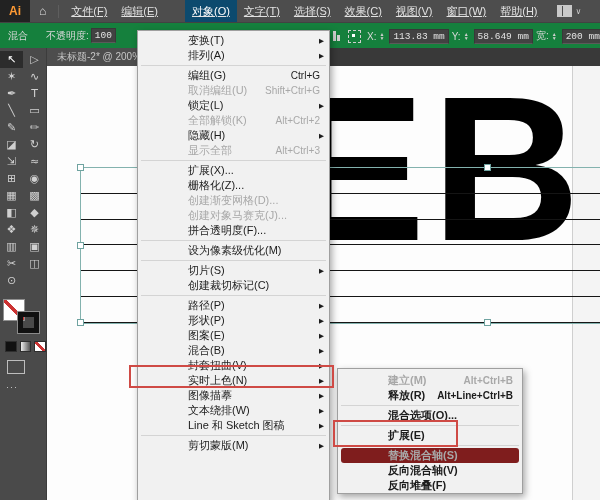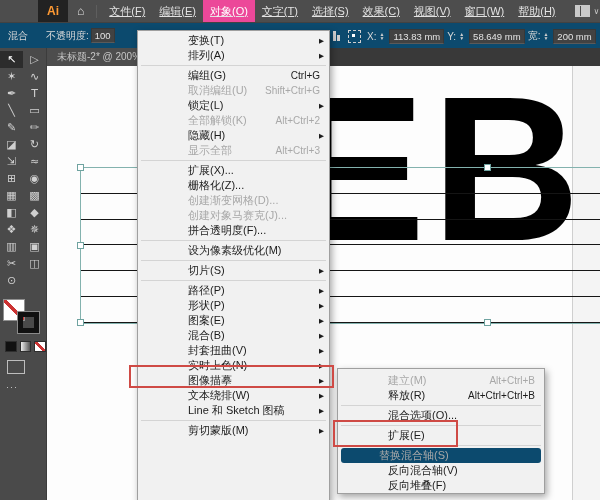--- a/index.html
+++ b/index.html
@@ -2,39 +2,39 @@
 <html><head>
 <meta charset="utf-8">
 <style>
   html,body{margin:0;padding:0;}
   body{width:600px;height:500px;position:relative;overflow:hidden;background:#fff;
        font-family:"Liberation Sans","DejaVu Sans",sans-serif;}
   
   .menubar{position:absolute;left:0;top:0;width:600px;height:22px;background:#4d4d4d;
            display:flex;align-items:center;color:#e2e2e2;font-size:11px;z-index:20;}
   .ai-logo{width:30px;height:22px;background:#222;color:#ff9a33;font-weight:bold;
-           display:flex;align-items:center;justify-content:center;font-size:12px;margin-left:38px;}
+           display:flex;align-items:center;justify-content:center;font-size:12px;}
   .home{margin:0 7px 0 9px;font-size:12px;color:#dcdcdc;}
   .mb-sep{width:1px;height:13px;background:#5e5e5e;margin:0 5px;}
   .mb-item{padding:0 7px;height:22px;line-height:22px;white-space:nowrap;cursor:default;}
-  .mb-item.active{background:#ec4899;color:#fff;}
+  .mb-item.active{background:#0c4a6e;color:#fff;margin-left:20px;}
   .workspace{margin-left:12px;display:flex;align-items:center;gap:4px;}
   .ws-grid{width:13px;height:10px;border:1px solid #c9c9c9;display:grid;
            grid-template-columns:5px 1fr;}
   .ws-grid i{background:#c9c9c9;}
   .ws-grid i:first-child{border-right:1px solid #4d4d4d;}
   .chev{font-size:8px;color:#c9c9c9;}
   
-  .controlbar{position:absolute;left:0;top:22px;width:600px;height:26px;background:#0c4a6e;
+  .controlbar{position:absolute;left:0;top:22px;width:600px;height:26px;background:#15803d;
               border-top:1px solid #424242;color:#d8d8d8;font-size:10px;display:flex;
               align-items:center;z-index:5;box-sizing:border-box;}
   .cb-label{margin-left:8px;}
   .cb-gap{width:18px;}
   .vbox{background:#424242;border:1px solid #383838;border-bottom-color:#5a5a5a;
-        color:#e3e3e3;padding:1px 3px;font-size:9.5px;margin-left:2px;white-space:nowrap;}
+        color:#e3e3e3;padding:1px 3px;font-size:9.5px;margin-left:2px;white-space:nowrap;font-family:Liberation Mono, monospace;}
   .cb-right{position:absolute;left:333px;top:0;height:26px;display:flex;align-items:center;gap:3px;}
   .bars{display:flex;align-items:flex-end;gap:1px;height:10px;margin-right:2px;}
   .bars i{display:inline-block;width:3px;background:#d0d0d0;}
   .bars i:nth-child(1){height:10px;}.bars i:nth-child(2){height:6px;}
   .refgrid{width:11px;height:11px;border:1px dashed #cfcfcf;position:relative;margin:0 3px;}
   .refgrid:after{content:"";position:absolute;left:3px;top:3px;width:3px;height:3px;background:#fff;}
   .stepper{display:flex;flex-direction:column;font-size:5px;line-height:4px;color:#cfcfcf;}
   
   .tabstrip{position:absolute;left:47px;top:48px;width:553px;height:18px;background:#393939;z-index:4;}
   .tab{display:inline-block;height:18px;background:#4d4d4d;color:#c5c5c5;font-size:10px;
@@ -69,28 +69,28 @@
            letter-spacing:6px;color:#000;white-space:nowrap;
            font-family:"Liberation Sans","DejaVu Sans",sans-serif;z-index:3;}
   .blend-line{position:absolute;left:33px;width:530px;height:1px;background:#151515;z-index:4;}
   .selection-rect{position:absolute;left:33px;top:101px;width:560px;height:155px;
           border:1px solid #83b2ae;z-index:5;}
   .anchor{position:absolute;width:5px;height:5px;background:#fff;border:1px solid #6fa3a0;z-index:6;}
   
   .menu-panel{position:absolute;background:#f1f1f1;border:1px solid #9f9f9f;
           box-shadow:2px 3px 7px rgba(0,0,0,.35);box-sizing:border-box;overflow:hidden;}
   .dropdown{left:137px;top:30px;width:193px;height:472px;padding-top:2px;z-index:30;}
-  .submenu{left:337px;top:368px;width:208px;height:126px;padding-top:4px;z-index:31;}
+  .submenu{left:337px;top:368px;width:186px;height:126px;padding-top:4px;z-index:31;font-weight:bold;}
   .menu-row{height:15px;display:flex;align-items:center;padding:0 9px 0 14px;
           font-size:11px;color:#1c1c1c;position:relative;white-space:nowrap;}
   .menu-row .lbl{flex:1;overflow:hidden;margin-left:36px;}
   .menu-row .sc{font-size:10px;color:#1c1c1c;margin-left:8px;}
   .menu-row.disabled .lbl,.menu-row.disabled .sc{color:#a8a8a8;}
   .menu-row .arr{position:absolute;right:5px;font-size:6.5px;color:#1c1c1c;}
-  .menu-row.pill{background:#0c4a6e;border-radius:3px;margin:0 3px;padding-left:2px;}
+  .menu-row.pill{background:#7f1d1d;border-radius:3px;margin:0 3px;padding-left:11px;}
   .menu-sep{height:1px;background:#d4d4d4;margin:2px 3px;}
   
   .redbox{position:absolute;border:2px solid #cf4a45;z-index:40;background:transparent;}
   .redbox.rb1{left:129px;top:365px;width:201px;height:19px;}
   .redbox.rb2{left:333px;top:420px;width:121px;height:23px;}
 </style>
 </head>
 <body>
 
 <div class="menubar">
@@ -266,20 +266,23 @@
     </div>
     <div class="menu-sep"></div>
     <div class="menu-row">
       <span class="lbl">设为像素级优化(M)</span>
     </div>
     <div class="menu-sep"></div>
     <div class="menu-row">
       <span class="lbl">切片(S)</span>
       <span class="arr">▶</span>
     </div>
+    <div class="menu-row">
+      <span class="lbl">创建裁切标记(C)</span>
+    </div>
     <div class="menu-sep"></div>
     <div class="menu-row">
       <span class="lbl">路径(P)</span>
       <span class="arr">▶</span>
     </div>
     <div class="menu-row">
       <span class="lbl">形状(P)</span>
       <span class="arr">▶</span>
     </div>
     <div class="menu-row">
@@ -317,21 +320,21 @@
     </div>
   </div>
 
 <div class="menu-panel submenu" id="blend-submenu">
     <div class="menu-row disabled">
       <span class="lbl">建立(M)</span>
       <span class="sc">Alt+Ctrl+B</span>
     </div>
     <div class="menu-row">
       <span class="lbl">释放(R)</span>
-      <span class="sc">Alt+Ctrl+Ctrl+B</span>
+      <span class="sc">Alt+Line+Ctrl+B</span>
     </div>
     <div class="menu-sep"></div>
     <div class="menu-row">
       <span class="lbl">混合选项(O)...</span>
     </div>
     <div class="menu-sep"></div>
     <div class="menu-row">
       <span class="lbl">扩展(E)</span>
     </div>
     <div class="menu-sep"></div>

